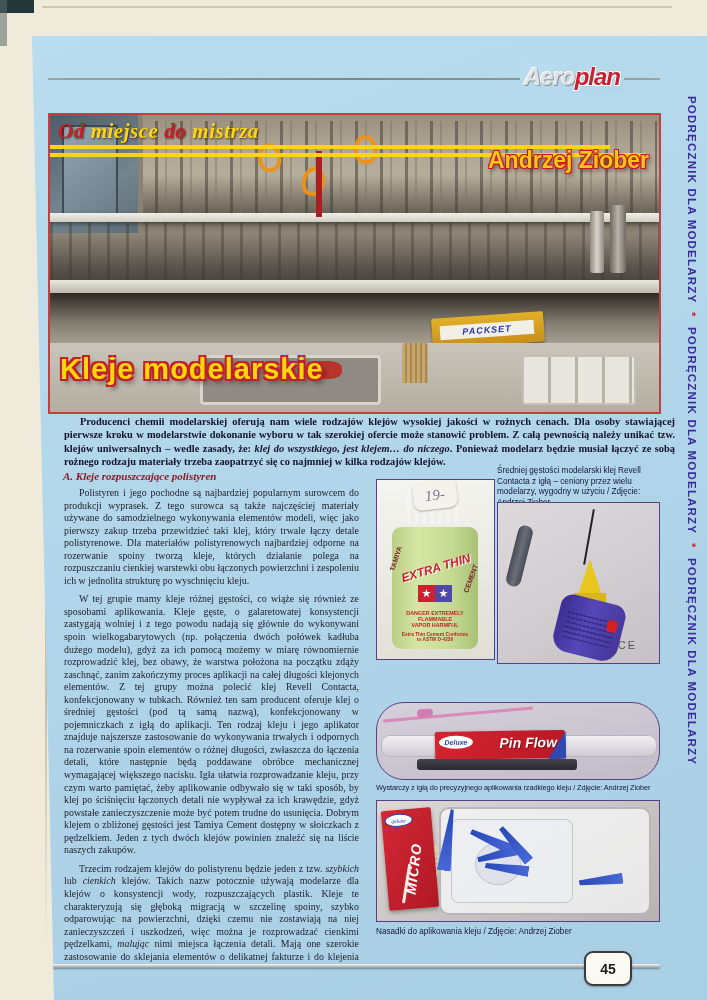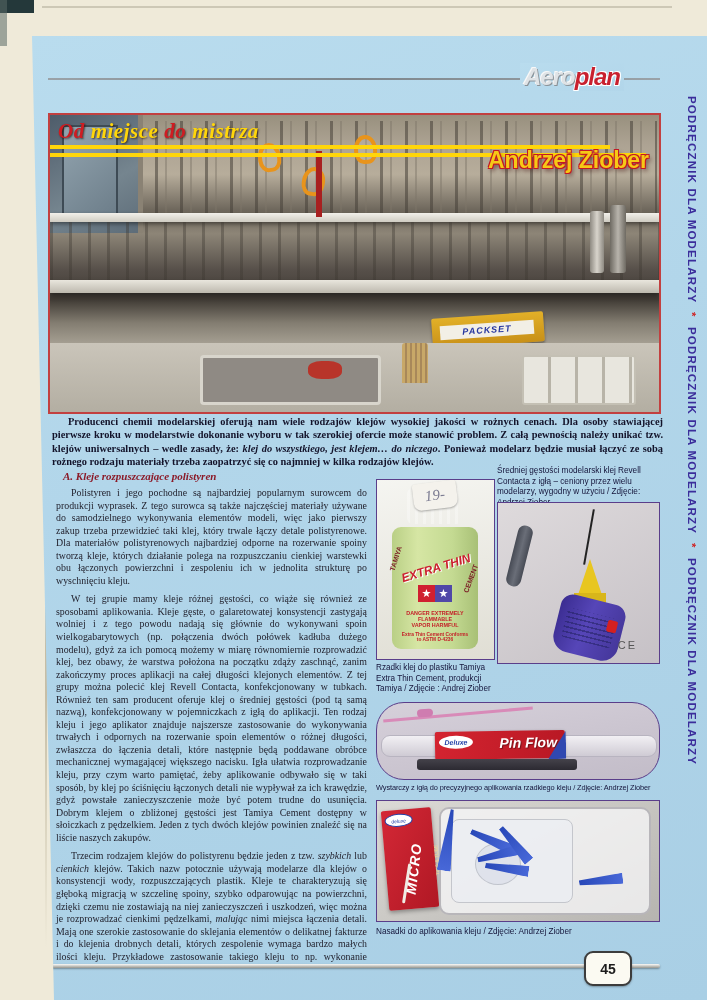--- a/index.html
+++ b/index.html
@@ -43,24 +43,24 @@
   
   .kicker{left:8px;top:4px;font-style:italic;font-weight:bold;font-size:21px;letter-spacing:.5px;white-space:nowrap;text-shadow:1px 1px 2px rgba(40,20,10,.7);}
   .kw-red{color:#cf1c22;}
   .kw-yel{color:#ffd60a;margin-left:6px;margin-right:6px;}
   .kicker-bar1{left:0;top:30px;width:560px;height:4px;background:#ffd60a;}
   .kicker-bar2{left:0;top:38px;width:596px;height:4px;background:#ffd60a;}
   .author{right:10px;top:32px;font-family:"Liberation Sans",sans-serif;font-weight:bold;font-size:23px;color:#f6c816;text-shadow:-1px -1px 0 #c41824,1px -1px 0 #c41824,-1px 1px 0 #c41824,1px 1px 0 #c41824,2px 3px 4px rgba(60,10,10,.6);}
   .title{left:10px;top:92px;font-family:"Liberation Sans",sans-serif;font-weight:bold;font-size:52px;line-height:57px;letter-spacing:3px;color:#ad1a26;text-shadow:-2px -2px 0 #ffd60a,2px -2px 0 #ffd60a,-2px 2px 0 #ffd60a,2px 2px 0 #ffd60a,-3px 0 0 #ffd60a,3px 0 0 #ffd60a,0 -3px 0 #ffd60a,0 3px 0 #ffd60a,4px 5px 7px rgba(50,10,10,.65);}
   .subtitle{left:10px;top:238px;font-family:"Liberation Sans",sans-serif;font-weight:bold;font-size:29px;letter-spacing:1px;color:#ffd60a;text-shadow:-2px -2px 0 #c0202c,2px -2px 0 #c0202c,-2px 2px 0 #c0202c,2px 2px 0 #c0202c,3px 4px 5px rgba(50,10,10,.6);}
   
-  .intro{left:24px;top:379px;width:611px;font-weight:bold;font-size:10.4px;line-height:13.4px;text-align:justify;text-indent:16px;color:#13132a;margin:0;}
+  .intro{left:36px;top:379px;width:611px;font-weight:bold;font-size:10.4px;line-height:13.4px;text-align:justify;text-indent:16px;color:#13132a;margin:0;}
   .col-left{left:20px;top:434px;width:327px;height:493px;overflow:hidden;}
   .sect-heading{margin:0 0 5px;text-indent:15px;font-weight:bold;font-style:italic;font-size:11px;color:#8b1a28;}
-  .col-left p{margin:0 8px 6px;text-indent:15px;font-size:9.9px;line-height:12.55px;text-align:justify;color:#23232f;}
+  .col-left p{margin:0 16px 6px;text-indent:15px;font-size:9.9px;line-height:12.55px;text-align:justify;color:#23232f;}
   
   .photo{border:1.5px solid #5a3e8a;overflow:hidden;}
   .fig1{left:348px;top:443px;width:117px;height:179px;background:linear-gradient(170deg,#f5f5f1,#e0ded4);}
   .cap1{left:348px;top:627px;width:119px;}
   .cap2{left:469px;top:430px;width:163px;}
   .fig2{left:469px;top:466px;width:161px;height:160px;background:linear-gradient(150deg,#dedadc,#c6c1c6);}
   .fig3{left:348px;top:666px;width:282px;height:76px;background:linear-gradient(170deg,#d6d0da,#c2bcc8);border-radius:28px;}
   .cap3{left:348px;top:747px;width:282px;white-space:nowrap;overflow:hidden;}
   .fig4{left:348px;top:764px;width:282px;height:120px;background:linear-gradient(150deg,#dcdad6,#b6b4b0);}
   .cap4{left:348px;top:891px;width:282px;}
@@ -159,20 +159,21 @@
       <div class="abs ph-redblob"></div>
       <div class="abs ph-sticks"></div>
       <div class="abs tray2"></div>
 
       <div class="abs kicker"><span class="kw-red">Od</span><span class="kw-yel">miejsce</span><span class="kw-red">do</span><span class="kw-yel">mistrza</span></div>
       <div class="abs kicker-bar1"></div>
       <div class="abs kicker-bar2"></div>
       <div class="abs author">Andrzej Ziober</div>
       <div class="abs title">
       </div>
+      <div class="abs subtitle">Kleje modelarskie</div>
     </div>
 
     <p class="abs intro"><span>Producenci chemii modelarskiej oferują nam wiele rodzajów klejów wysokiej jakości w rożnych cenach. Dla osoby stawiającej pierwsze kroku w modelarstwie dokonanie wyboru w tak szerokiej ofercie może stanowić problem. Z całą pewnością należy unikać tzw. klejów uniwersalnych – wedle zasady, że: </span><i>klej do wszystkiego, jest klejem… do niczego</i><span>. Ponieważ modelarz będzie musiał łączyć ze sobą rożnego rodzaju materiały trzeba zaopatrzyć się co najmniej w kilka rodzajów klejów.</span></p>
 
     <div class="abs col-left">
       <h3 class="sect-heading">A. Kleje rozpuszczające polistyren</h3>
       <p>Polistyren i jego pochodne są najbardziej popularnym surowcem do produkcji wyprasek. Z tego surowca są także najczęściej materiały używane do samodzielnego wykonywania elementów modeli, więc jako pierwszy zakup trzeba przewidzieć taki klej, który trwale łączy detale polistyrenowe. Dla materiałów polistyrenowych najbardziej odporne na rozerwanie spoiny tworzą kleje, których działanie polega na rozpuszczaniu cienkiej warstewki obu łączonych powierzchni i zespoleniu ich w jednolita strukturę po wyschnięciu kleju.</p>
       <p>W tej grupie mamy kleje różnej gęstości, co wiąże się również ze sposobami aplikowania. Kleje gęste, o galaretowatej konsystencji zastygają wolniej i z tego powodu nadają się głównie do wykonywani spoin wielkogabarytowych (np. połączenia dwóch połówek kadłuba dużego modelu), gdyż za ich pomocą możemy w miarę równomiernie rozprowadzić klej, bez obawy, że warstwa położona na początku zdąży zaschnąć, zanim zakończymy proces aplikacji na całej długości klejonych elementów. Z tej grupy można polecić klej Revell Contacta, konfekcjonowany w tubkach. Również ten sam producent oferuje klej o średniej gęstości (pod tą samą nazwą), konfekcjonowany w pojemniczkach z igłą do aplikacji. Ten rodzaj kleju i jego aplikator znajduje najszersze zastosowanie do wykonywania trwałych i odpornych na rozerwanie spoin elementów o różnej długości, zwłaszcza do łączenia detali, które następnie będą poddawane obróbce mechanicznej wymagającej większego nacisku. Igła ułatwia rozprowadzanie kleju, przy czym warto pamiętać, żeby aplikowanie odbywało się w taki sposób, by klej po ściśnięciu łączonych detali nie wypływał za ich krawędzie, gdyż powstałe zanieczyszczenie może być potem trudne do usunięcia. Dobrym klejem o zbliżonej gęstości jest Tamiya Cement dostępny w słoiczkach z pędzelkiem. Jeden z tych dwóch klejów powinien znaleźć się na liście naszych zakupów.</p>
       <p><span>Trzecim rodzajem klejów do polistyrenu będzie jeden z tzw. </span><i>szybkich</i><span> lub </span><i>cienkich</i><span> klejów. Takich nazw potocznie używają modelarze dla klejów o konsystencji wody, rozpuszczających plastik. Kleje te charakteryzują się głęboką migracją w szczelinę spoiny, szybko odparowując na powierzchni, dzięki czemu nie zostawiają na niej zanieczyszczeń i uszkodzeń, więc można je rozprowadzać cienkimi pędzelkami, </span><i>malując</i><span> nimi miejsca łączenia detali. Mają one szerokie zastosowanie do sklejania elementów o delikatnej fakturze i do klejenia drobnych detali, których zespolenie wymaga bardzo małych ilości kleju. Przykładowe zastosowanie takiego kleju to np. wykonanie imitacji spawu na zbiorniku paliwa za pomocą cienkiej plastikowej nitki. Wystarczy taką nitkę ułożyć w miejscu, gdzie ma być przyklejona i za pomocą pędzelka przemalować to miejsce </span><i>szybkim klejem</i><span>. Nitka przyklei się, nie rozpuszczając się pod wpływem tego kleju. Inne jego zastosowanie to oczyszczanie z plastikowego</span></p>
     </div>
@@ -188,21 +189,20 @@
           <span class="t-star red">★</span>
           <span class="t-star blue">★</span>
         </div>
         <div class="t-warn">
           <div>DANGER EXTREMELY FLAMMABLE</div>
           <div>VAPOR HARMFUL</div>
         </div>
         <div class="t-warn2">Extra Thin Cement Conforms to ASTM D-4236</div>
       </div>
     </div>
-    <div class="abs caption cap1">Rzadki klej do plastiku Tamiya Extra Thin Cement, produkcji Tamiya / Zdjęcie : Andrej Ziober</div>
 
     <div class="abs caption cap2">Średniej gęstości modelarski klej Revell Contacta z igłą – ceniony przez wielu modelarzy, wygodny w użyciu / Zdjęcie: Andrzej Ziober</div>
     <div class="abs photo fig2">
       <div class="abs r-cap"></div>
       <div class="abs r-needle"></div>
       <div class="abs r-cone"></div>
       <div class="abs r-collar"></div>
       <div class="abs r-bottle">
         <div class="r-label"></div>
         <div class="r-reddot"></div>

